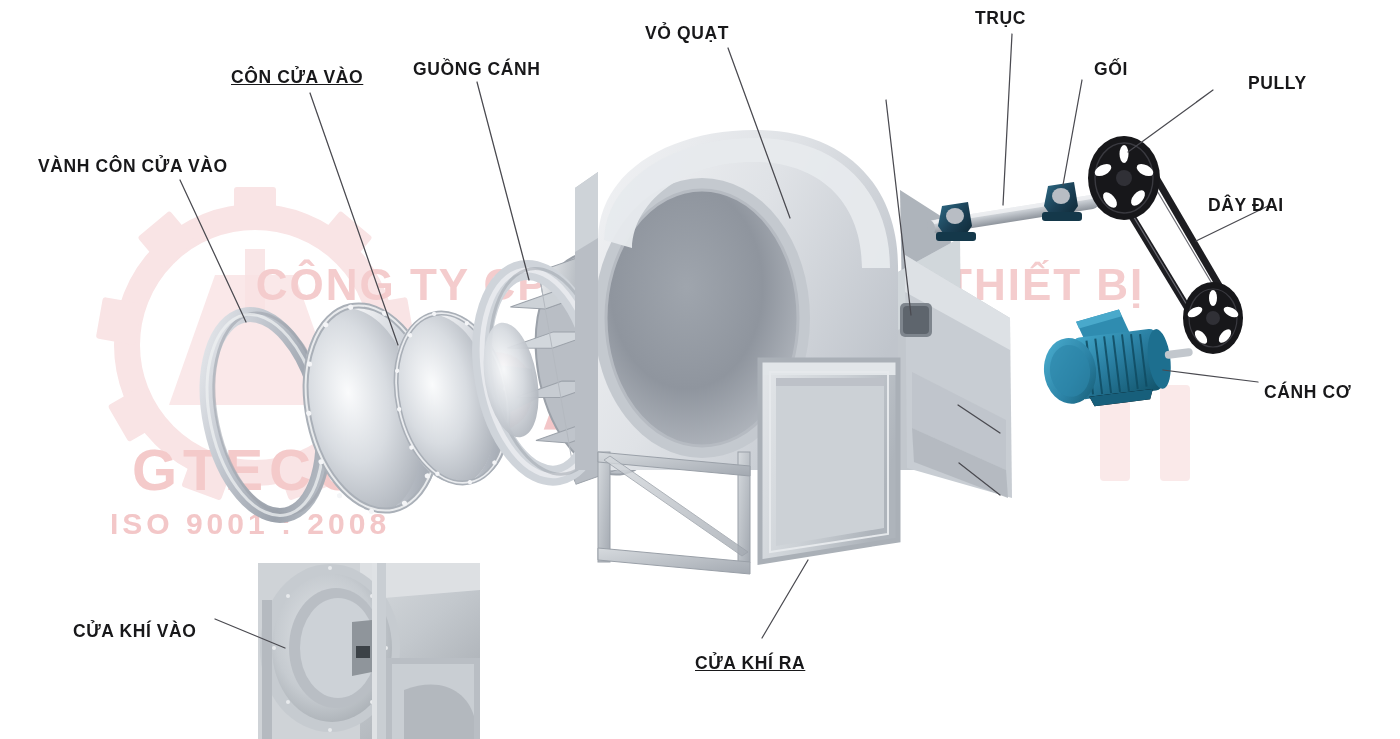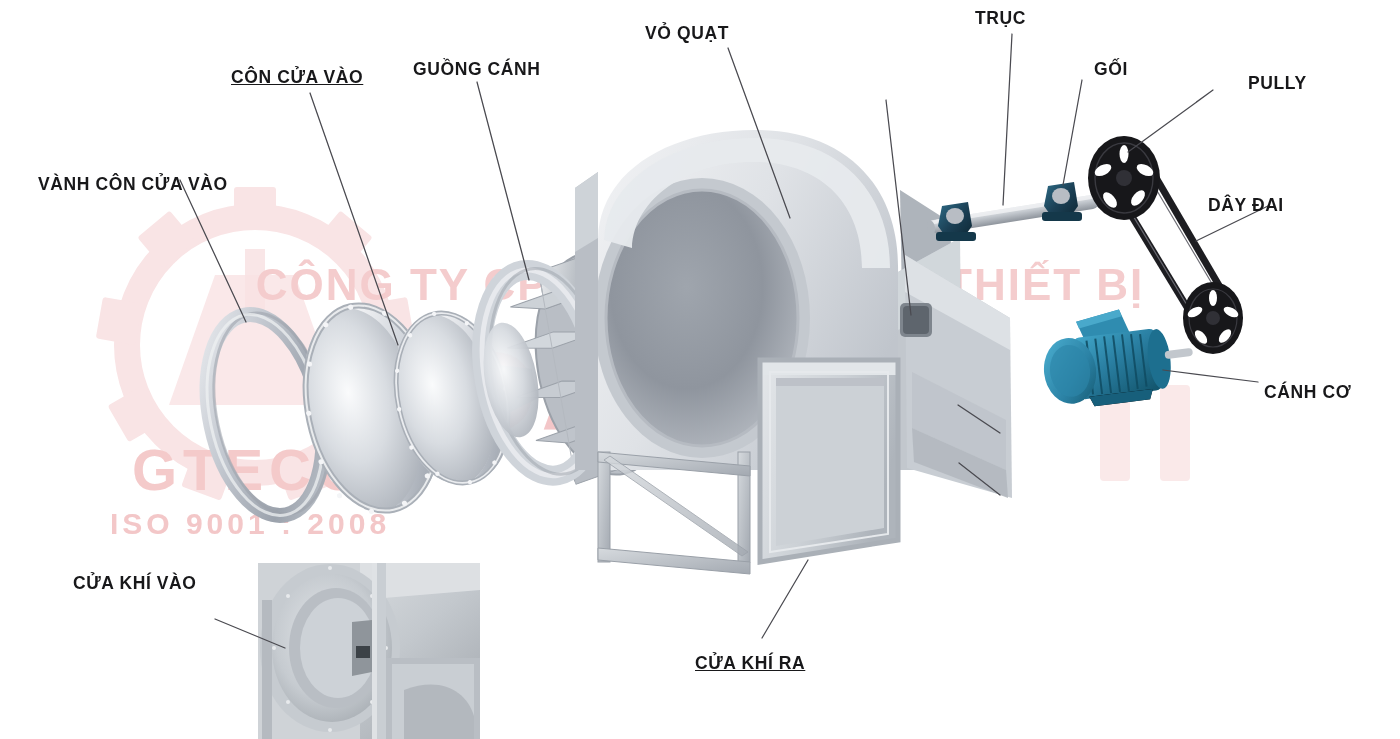--- a/index.html
+++ b/index.html
@@ -435,25 +435,25 @@
     <line x1="1213" y1="90" x2="1128" y2="152"></line>
     <line x1="1268" y1="206" x2="1196" y2="241"></line>
     <line x1="1258" y1="382" x2="1163" y2="370"></line>
     <line x1="762" y1="638" x2="808" y2="560"></line>
     <line x1="1000" y1="433" x2="958" y2="405"></line>
     <line x1="1000" y1="495" x2="959" y2="463"></line>
     <line x1="215" y1="619" x2="285" y2="648"></line>
   </g>
 </svg>
 
-<div class="callout lft" style="left:38px;  top:155px;margin-top:18px;">VÀNH CÔN CỬA VÀO</div>
+<div class="callout lft" style="left:38px;  top:155px;">VÀNH CÔN CỬA VÀO</div>
 <div class="callout lft" style="left:231px; top:66px;text-decoration:underline;">CÔN CỬA VÀO</div>
 <div class="callout lft" style="left:376px; top:58px;margin-left:37px;">GUỒNG CÁNH</div>
 <div class="callout lft" style="left:645px; top:22px;text-align:right;">VỎ QUẠT</div>
 <div class="callout lft" style="left:975px; top:7px;text-align:center;">TRỤC</div>
 <div class="callout lft" style="left:1094px;top:58px;">GỐI</div>
 <div class="callout lft" style="left:1216px;top:72px;margin-left:32px;">PULLY</div>
 <div class="callout lft" style="left:1208px;top:194px;">DÂY ĐAI</div>
 <div class="callout lft" style="left:1264px;top:381px;">CÁNH CƠ</div>
 <div class="callout lft" style="left:695px; top:652px;text-decoration:underline;">CỬA KHÍ RA</div>
-<div class="callout lft" style="left:73px;  top:572px;">CỬA KHÍ VÀO</div>
+<div class="callout lft" style="left:73px;  top:620px;">CỬA KHÍ VÀO</div>
 
 </div>
 
 </body></html>

